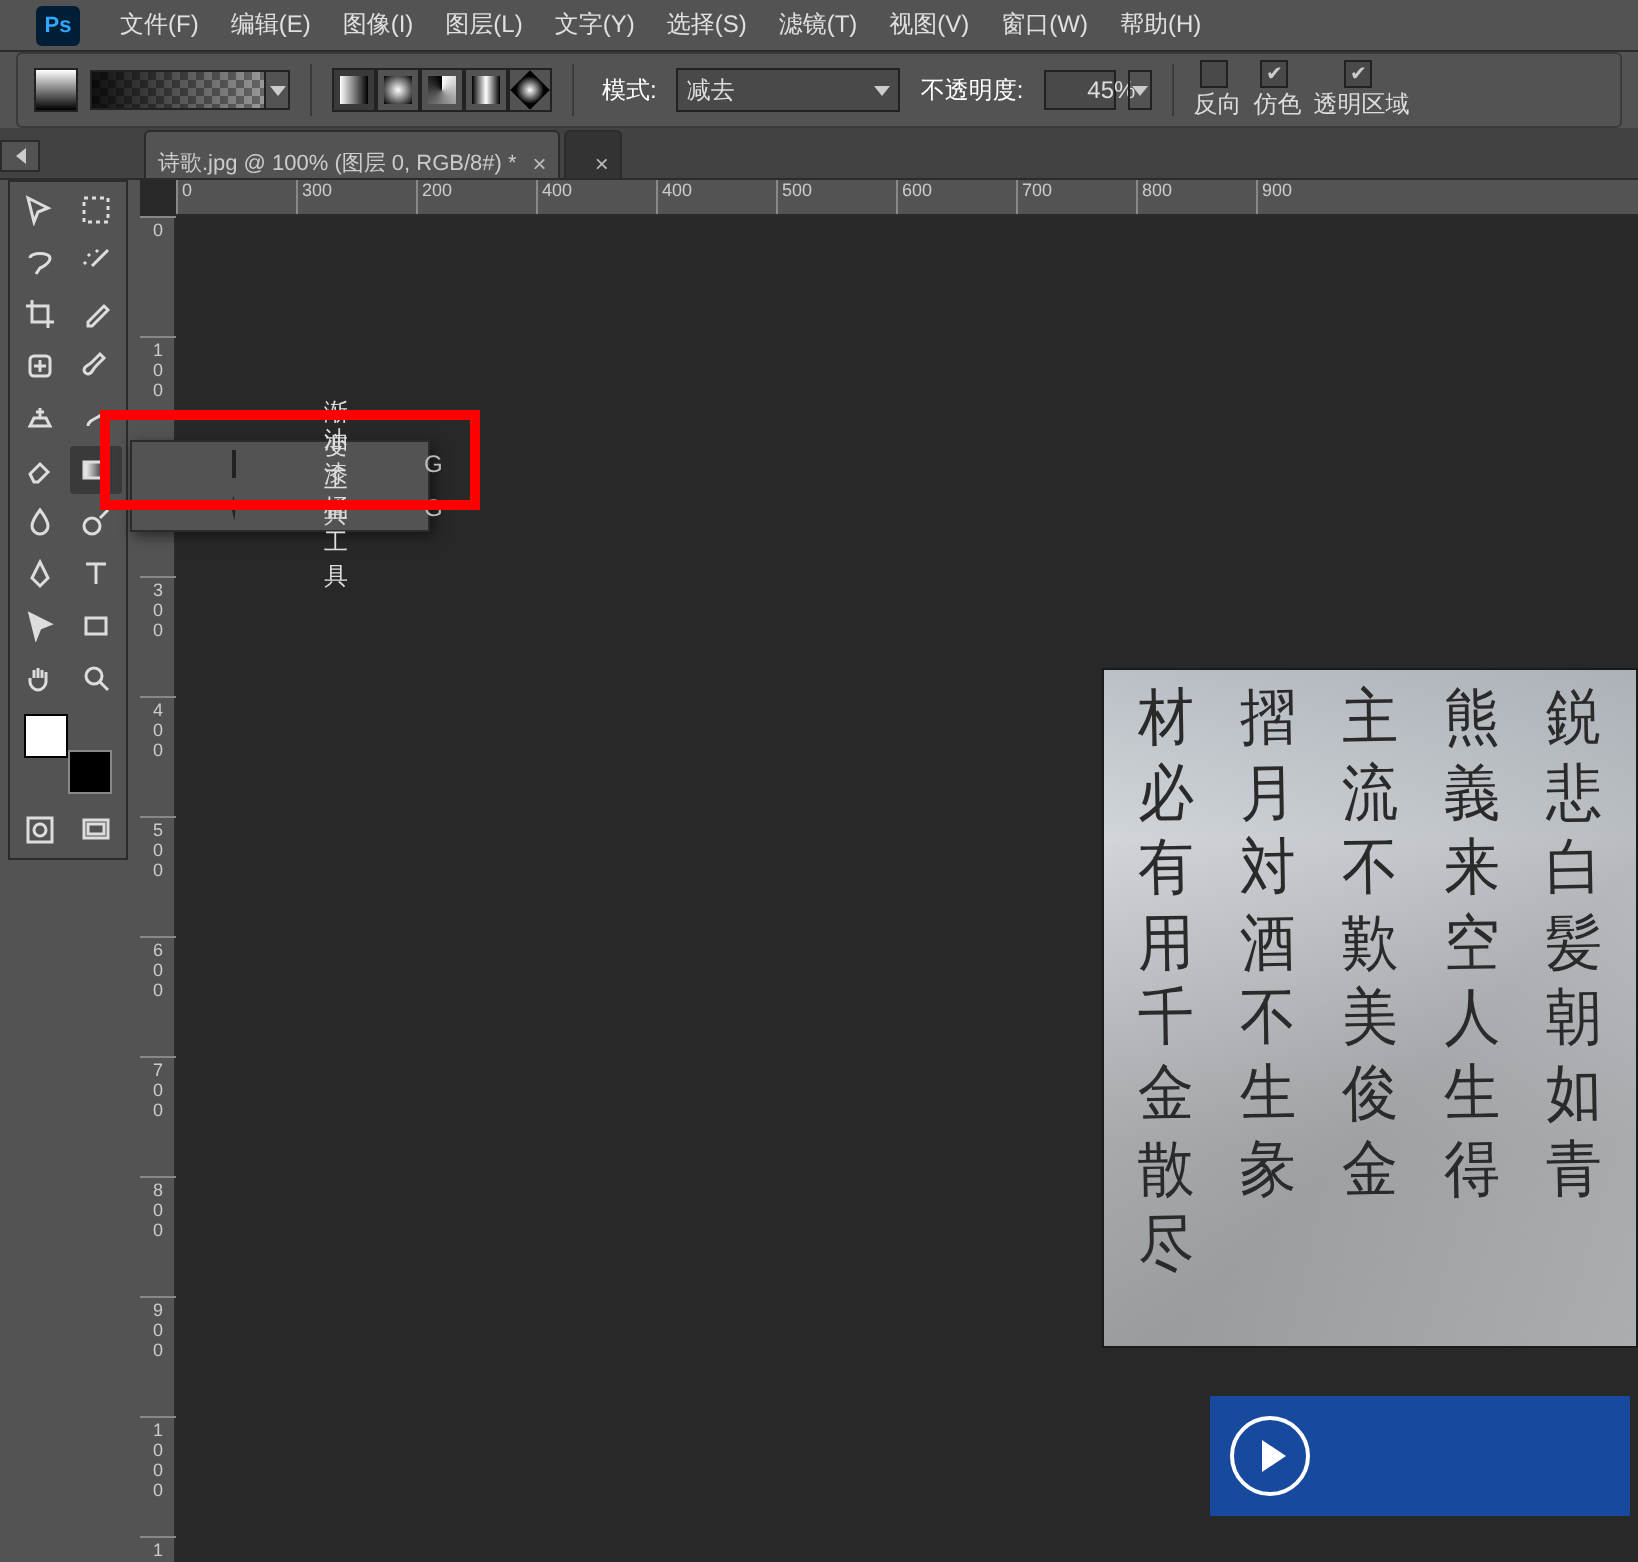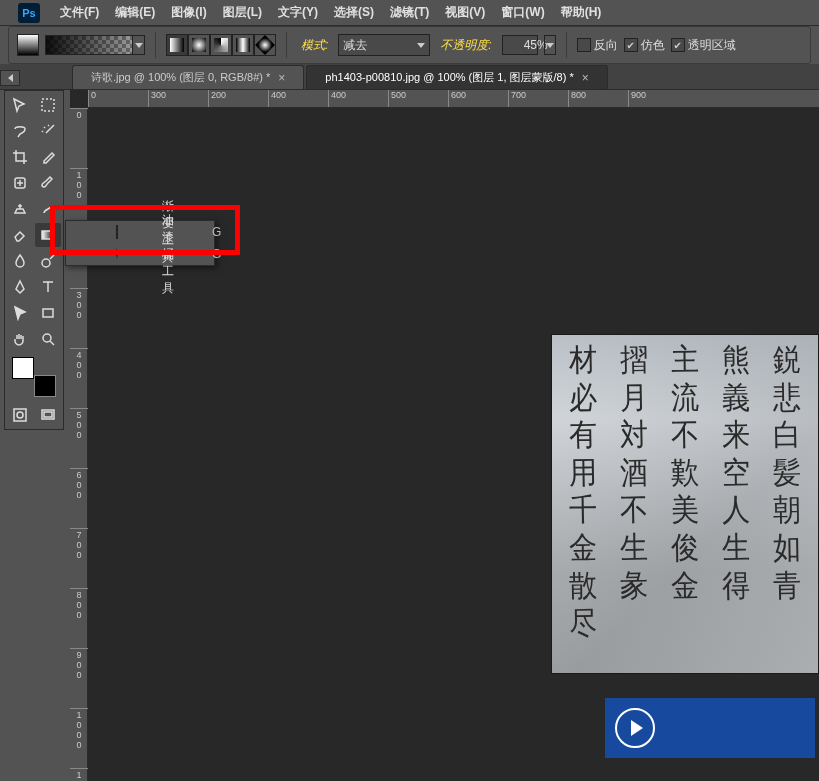--- a/index.html
+++ b/index.html
@@ -19,21 +19,20 @@
     width: 22px; height: 20px; background: #001e36;
     border-radius: 3px; display: flex; align-items: center;
     justify-content: center; margin-right: 12px;
     color: #31a8ff; font-weight: bold; font-size: 11px;
     font-family: Arial, sans-serif;
     margin-left: 12px;
   }
   .menu-item {
     padding: 4px 8px; color: #e0e0e0; cursor: pointer;
     border-radius: 3px;
-    font-weight: bold;
   }
   
   .optbar {
     height: 38px; background: #535353;
     border-bottom: 1px solid #2b2b2b;
     display: flex; align-items: center; padding: 4px 8px;
     margin: 0 8px; border: 1px solid #3a3a3a; border-radius: 3px;
     gap: 6px;
   }
   .grad-swatch {
@@ -68,34 +67,34 @@
     background:#535353; display:flex; align-items:center; justify-content:center;
     cursor:pointer;
   }
   .type-btn.active{ background:#3a3a3a; }
   .type-btn .sq{ width:14px;height:14px;display:block;}
   .t-linear{background:linear-gradient(to right,#fff,#000);}
   .t-radial{background:radial-gradient(circle,#fff,#000);}
   .t-angle{background:conic-gradient(#fff,#000);}
   .t-reflect{background:linear-gradient(90deg,#000,#fff,#000);}
   .t-diamond{background:radial-gradient(circle,#fff 0%,#000 70%);transform:rotate(45deg);}
-  .label{color:#fde047; margin:0 4px;font-style:italic;}
+  .label{color:#ffffff; margin:0 4px;}
   .combo{ height:22px; background:#494949; border:1px solid #222; display:flex; align-items:center; padding:0 4px; gap:12px; cursor:pointer;}
   .combo::after{content:""; width:0;height:0;border-left:4px solid transparent;border-right:4px solid transparent;border-top:5px solid #ccc; margin-left:auto;}
   .num-input{ width:36px; height:20px; background:#494949; border:1px solid #222; text-align:center; color:#ddd; font-size:12px;display:flex;align-items:center;justify-content:center;padding-left:32px;}
   .chk{width:14px;height:14px;border:1px solid #222;background:#494949;display:inline-flex;align-items:center;justify-content:center;margin-right:3px;}
   .chk.checked::after{content:"✔";font-size:10px;color:#ccc;}
-  .chk-wrap{display:flex;align-items:center;cursor:pointer;}
+  .chk-wrap{display:flex;align-items:center;cursor:pointer;flex-direction:column;}
   
   .tabbar{
     height:26px; background:#424242; display:flex; align-items:flex-end;
     padding-left: 72px; border-bottom:1px solid #2b2b2b;
   }
   .tab{
-    height:24px; padding:0 18px; display:flex; align-items:center;
+    height:24px; padding:0 6px; display:flex; align-items:flex-end;
     background:#535353; border:1px solid #2b2b2b; border-bottom:none;
     margin-right:2px; font-size:11px; color:#ccc; cursor:pointer;
     border-top-left-radius:3px; border-top-right-radius:3px;
   }
   .tab.active{ background:#333333; color:#fff;}
   .tab .x{margin-left:8px;color:#bbb;font-size:12px;}
   
   .tools{
     position:absolute; left:4px; top:90px; width:60px;
     background:#535353; border:1px solid #2b2b2b;
@@ -235,21 +234,21 @@
       </div>
     <div class="type-btn">
         <span class="sq t-reflect"></span>
       </div>
     <div class="type-btn">
         <span class="sq t-diamond"></span>
       </div>
   </div>
   <div class="vdiv"></div>
   <span class="label">模式:</span>
-  <div class="combo" style="width:92px;">
+  <div class="combo" style="width:112px;">
     <span>减去</span>
   </div>
   <span class="label">不透明度:</span>
   <div class="num-input">45%</div>
   <div class="dd-arrow" style="border:1px solid #222;"></div>
   <div class="vdiv"></div>
   <label class="chk-wrap">
     <span class="chk"></span>
       <span>反向</span>
   </label>
@@ -262,21 +261,20 @@
       <span>透明区域</span>
   </label>
 </div>
 
 <div class="tabbar">
   <div class="tab">
     <span>诗歌.jpg @ 100% (图层 0, RGB/8#) *</span>
       <span class="x">×</span>
   </div>
   <div class="tab active">
-    <span>ph1403-p00810.jpg @ 100% (图层 1, 图层蒙版/8) *</span>
       <span class="x">×</span>
   </div>
 </div>
 
 <div class="strip"></div>
 
 <div class="tools">
   <div class="tool">
       <svg viewBox="0 0 16 16">
         <path d="M2 2l3 12 2-5 5-2z"></path>

